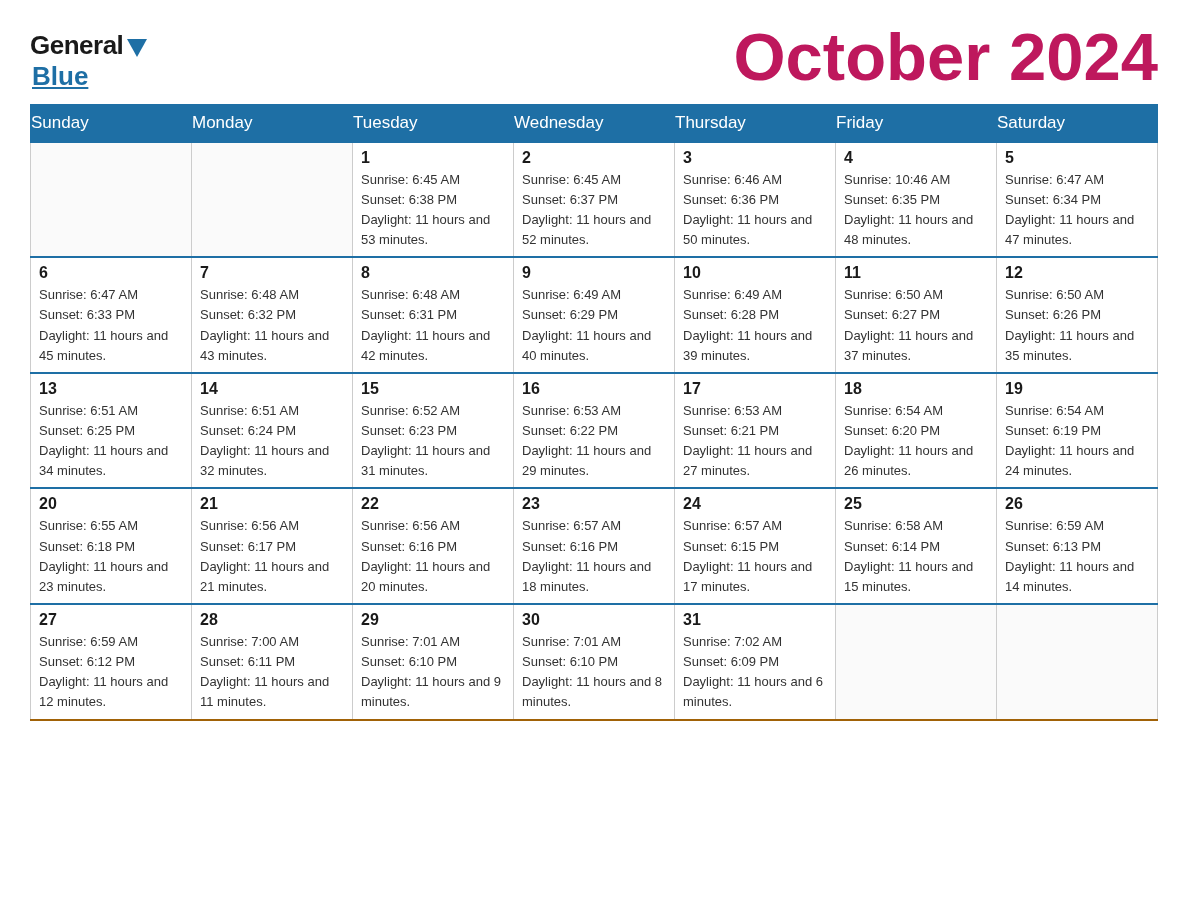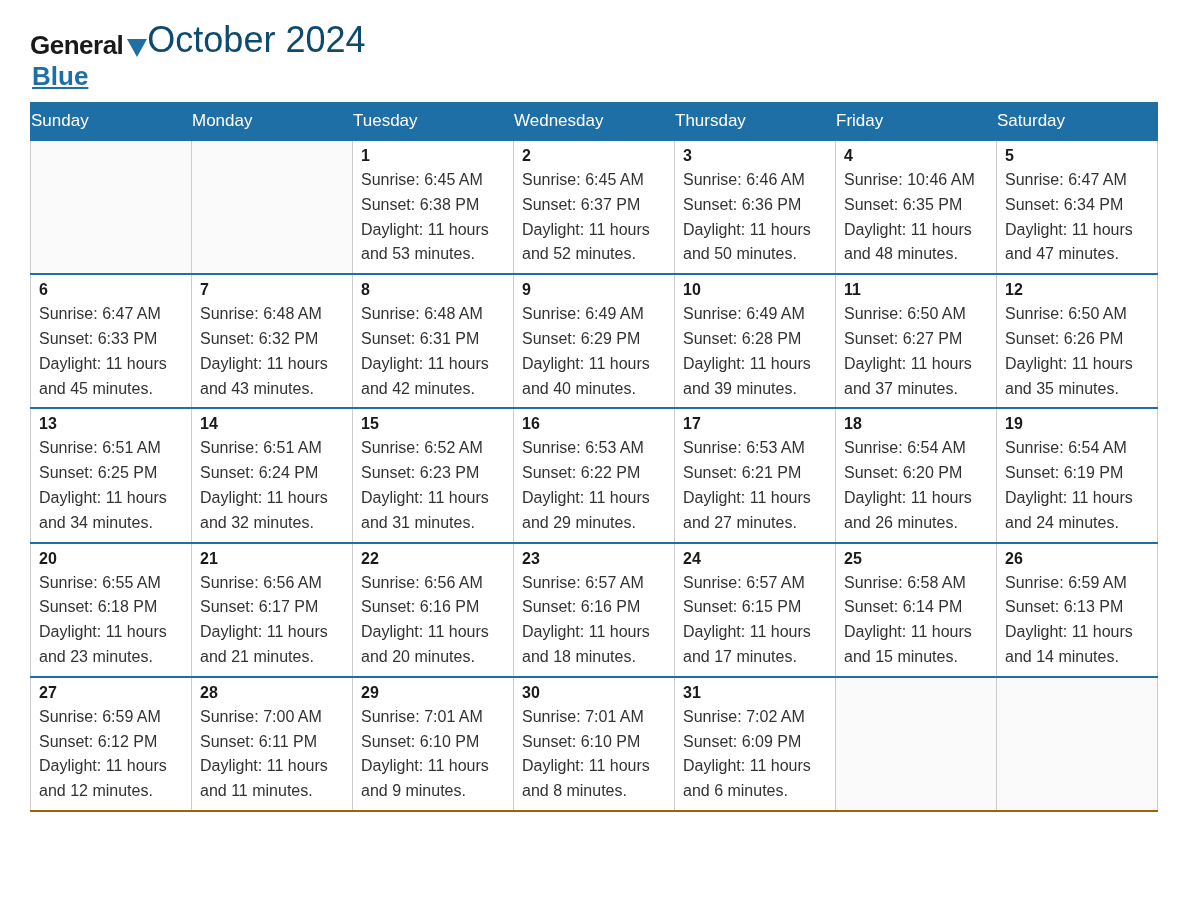--- a/index.html
+++ b/index.html
@@ -6,20 +6,21 @@
     body {
       font-family: Arial, Helvetica, sans-serif;
       background: #fff;
       color: #222;
       width: 1188px;
       min-height: 918px;
       padding: 20px 30px 30px 30px;
     }
     .header-row {
       display: flex;
+      justify-content: space-between;
       align-items: flex-start;
       margin-bottom: 10px;
     }
     .logo {
       display: flex;
       flex-direction: column;
       align-items: flex-start;
       padding-top: 10px;
     }
     .logo-top {
@@ -45,23 +46,23 @@
       font-size: 26px;
       font-weight: bold;
       color: #1e6fa5;
       margin-left: 2px;
       text-decoration: underline;
     }
     .title-area {
       text-align: right;
     }
     .month-title {
-      font-size: 36px;
-      font-weight: normal;
-      color: #0c4a6e;
+      font-size: 67px;
+      font-weight: bold;
+      color: #be185d;
       line-height: 1.1;
     }
     .location-title {
       font-size: 22px;
       color: #444;
       margin-top: 4px;
     }
     .calendar-table {
       width: 100%;
       border-collapse: collapse;
@@ -87,21 +88,21 @@
       min-height: 100px;
     }
     .day-number {
       font-size: 16px;
       font-weight: bold;
       color: #1a1a1a;
       display: block;
       margin-bottom: 3px;
     }
     .day-info {
-      font-size: 16px;
+      font-size: 13px;
       line-height: 1.55;
       color: #333;
     }
     .empty-cell {
       background: #fafafa;
     }
     .calendar-table tbody tr:last-child td {
       border-bottom: 2px solid #a16207;
     }
   </style>

